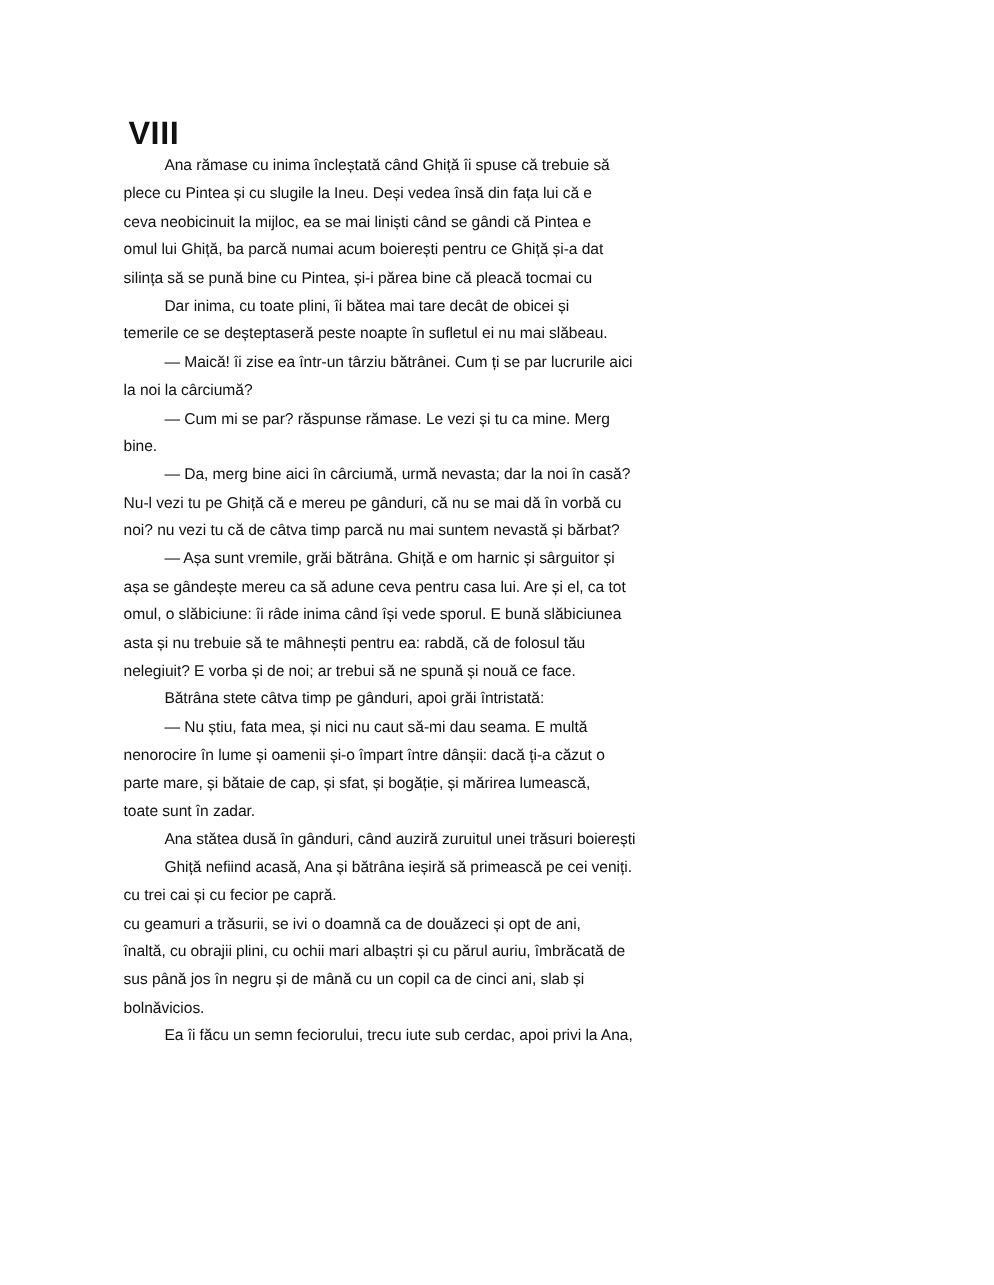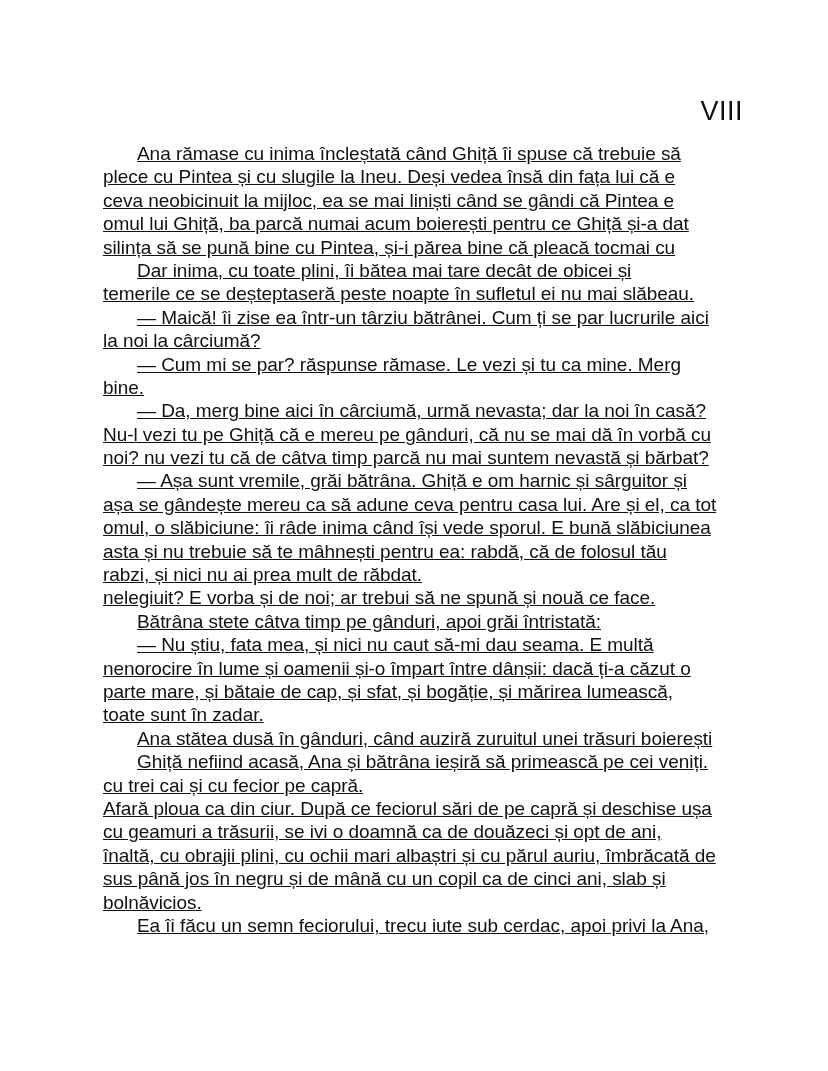--- a/index.html
+++ b/index.html
@@ -15,35 +15,34 @@
     font-family: "Liberation Sans", sans-serif;
     color: #111111;
   }
   .page {
     position: absolute;
     left: 103px;
     top: 96px;
     width: 640px;
   }
   .chapter-title {
-    text-align: right;
+    text-align: left;
     font-size: 27px;
     line-height: 30px;
-    margin: 0 0 16px 0;
+    margin: 0 0 0 0;
     padding-left: 4px;
-    font-weight: normal;
+    font-weight: bold;
     letter-spacing: 0.5px;
   }
   .line {
-    font-size: 19px;
+    font-size: 13px;
     line-height: 23.4px;
     height: 23.4px;
     white-space: nowrap;
     letter-spacing: -0.05px;
-    text-decoration: underline;
   }
   .indent {
     padding-left: 34px;
   }
 </style>
 </head>
 <body>
 
 <div class="page">
   <h1 class="chapter-title">VIII</h1>
@@ -59,30 +58,28 @@
       <div class="line">la noi la cârciumă?</div>
       <div class="line indent">— Cum mi se par? răspunse rămase. Le vezi și tu ca mine. Merg</div>
       <div class="line">bine.</div>
       <div class="line indent">— Da, merg bine aici în cârciumă, urmă nevasta; dar la noi în casă?</div>
       <div class="line">Nu-l vezi tu pe Ghiță că e mereu pe gânduri, că nu se mai dă în vorbă cu</div>
       <div class="line">noi? nu vezi tu că de câtva timp parcă nu mai suntem nevastă și bărbat?</div>
       <div class="line indent">— Așa sunt vremile, grăi bătrâna. Ghiță e om harnic și sârguitor și</div>
       <div class="line">așa se gândește mereu ca să adune ceva pentru casa lui. Are și el, ca tot</div>
       <div class="line">omul, o slăbiciune: îi râde inima când își vede sporul. E bună slăbiciunea</div>
       <div class="line">asta și nu trebuie să te mâhnești pentru ea: rabdă, că de folosul tău</div>
-      <div class="line">rabzi, și nici nu ai prea mult de răbdat.</div>
       <div class="line">nelegiuit? E vorba și de noi; ar trebui să ne spună și nouă ce face.</div>
       <div class="line indent">Bătrâna stete câtva timp pe gânduri, apoi grăi întristată:</div>
       <div class="line indent">— Nu știu, fata mea, și nici nu caut să-mi dau seama. E multă</div>
       <div class="line">nenorocire în lume și oamenii și-o împart între dânșii: dacă ți-a căzut o</div>
       <div class="line">parte mare, și bătaie de cap, și sfat, și bogăție, și mărirea lumească,</div>
       <div class="line">toate sunt în zadar.</div>
       <div class="line indent">Ana stătea dusă în gânduri, când auziră zuruitul unei trăsuri boierești</div>
       <div class="line indent">Ghiță nefiind acasă, Ana și bătrâna ieșiră să primească pe cei veniți.</div>
       <div class="line">cu trei cai și cu fecior pe capră.</div>
-      <div class="line">Afară ploua ca din ciur. După ce feciorul sări de pe capră și deschise ușa</div>
       <div class="line">cu geamuri a trăsurii, se ivi o doamnă ca de douăzeci și opt de ani,</div>
       <div class="line">înaltă, cu obrajii plini, cu ochii mari albaștri și cu părul auriu, îmbrăcată de</div>
       <div class="line">sus până jos în negru și de mână cu un copil ca de cinci ani, slab și</div>
       <div class="line">bolnăvicios.</div>
       <div class="line indent">Ea îi făcu un semn feciorului, trecu iute sub cerdac, apoi privi la Ana,</div>
     </div>
 </div>
 
 </body></html>

